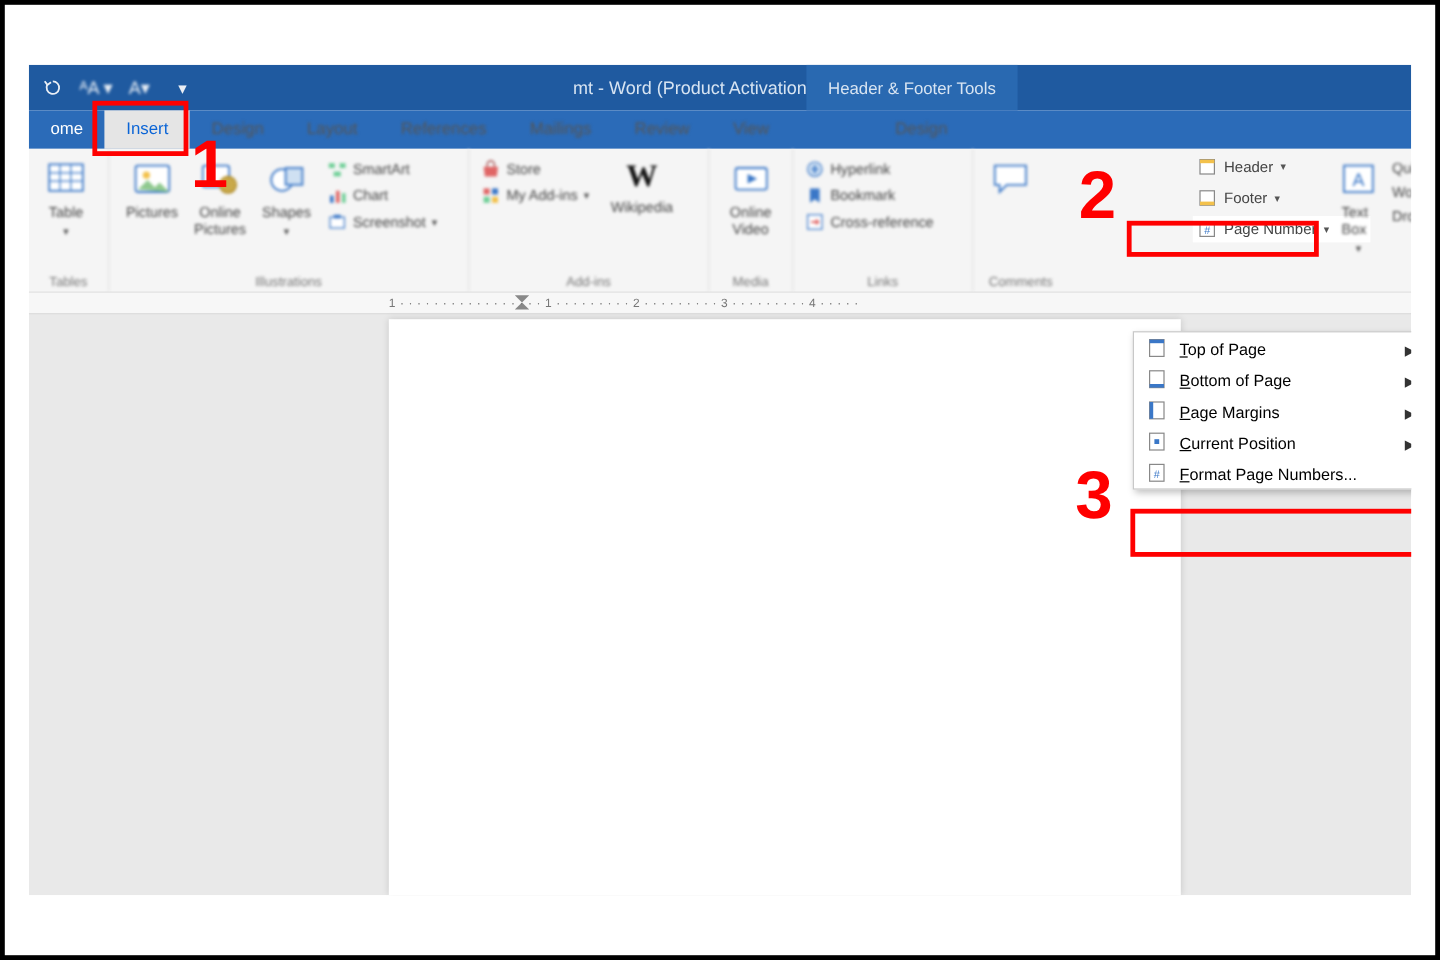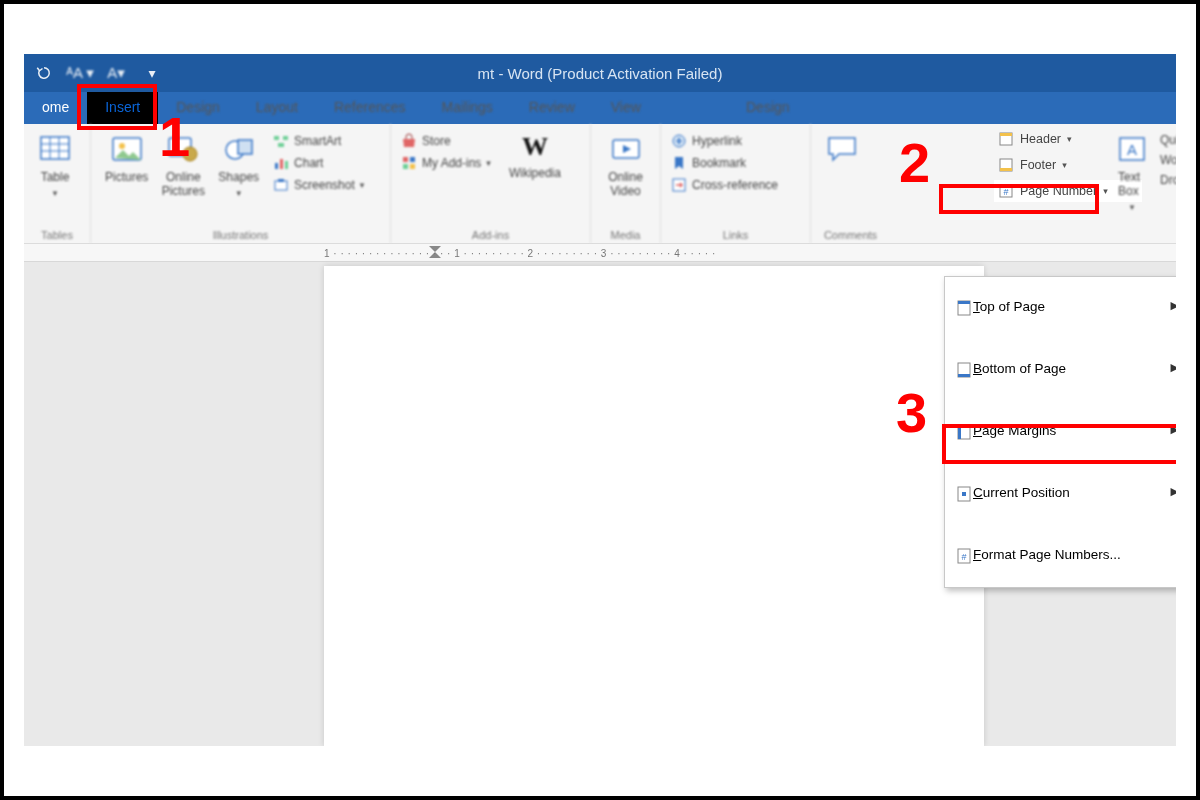--- a/index.html
+++ b/index.html
@@ -10,21 +10,21 @@
   
   .titlebar { height:38px; background:#1f5aa0; display:flex; align-items:center; color:#d7e4f2; position:relative; font-size:14px; }
   .tb-left { display:flex; align-items:center; gap:8px; padding-left:6px; }
   .tb-btn { width:28px; height:28px; display:inline-flex; align-items:center; justify-content:center; opacity:.9; }
   .tb-title { position:absolute; left:0; right:0; text-align:center; font-size:15px; pointer-events:none; }
   .context-tab { position:absolute; top:0; left:648px; height:38px; background:#2969b1; padding:6px 18px; font-size:14px; display:flex; align-items:center; }
 
   
   .tabrow { height:32px; background:#2b6bb8; display:flex; align-items:stretch; color:#fff; font-size:14px; position:relative;text-align:center; }
   .tab { padding:7px 18px; cursor:pointer; }
-  .tab.active { background:#000000; color:#0a64d6; }
+  .tab.active { background:#e5e5e5; color:#0a64d6; }
   .context-design { position:absolute; left:700px; top:0; bottom:0; padding:7px 22px; }
   .tellme { position:absolute; left:832px; top:0; bottom:0; display:flex; align-items:center; gap:6px; color:#f2f2f2; font-size:13px; opacity:.95; }
   .bulb { width:14px; height:14px; border:1px solid #fff; border-radius:50%; position:relative; }
 
   
   .ribbon { height:120px; background:#f5f5f5; border-bottom:1px solid #dcdcdc; display:flex; position:relative; filter:none; }
   .grp { position:relative; padding:4px 8px 18px 8px; }
   .grp + .grp { border-left:1px solid #e1e1e1; }
   .grp-label { position:absolute; bottom:2px; left:0; right:0; text-align:center; font-size:11px; color:#777; }
   .bigbtn { display:inline-flex; flex-direction:column; align-items:center; justify-content:flex-start; padding:4px 6px; font-size:12px; color:#444; gap:4px; }
@@ -45,21 +45,21 @@
   
   .hf-panel { position:absolute; top:0; left:964px; width:160px; padding:4px 6px; display:flex; flex-direction:column; gap:4px; }
   .hf-item { display:flex; align-items:center; gap:6px; font-size:12.5px; color:#444; padding:3px 4px; }
   .hf-item .mi { width:16px; height:16px; }
 
   
   .right-panel { position:absolute; top:0; left:1084px; width:120px; padding:4px; display:flex; gap:6px; }
 
   
   .menu { position:absolute; left:920px; top:222px; width:246px; background:#fff; border:1px solid #c8c8c8; box-shadow:2px 3px 6px rgba(0,0,0,.25); font-size:13.5px; z-index:20; }
-  .menu-item { display:flex; align-items:flex-start; padding:22px 10px; position:relative; }
+  .menu-item { display:flex; align-items:flex-end; padding:4px 10px; gap:10px; position:relative; }
   .menu-item:hover, .menu-item.hover { background:#d8e3f0; }
   .menu-item .mi { width:18px; height:18px; flex:none; }
   .menu-item .lab u { text-decoration:underline; }
   .menu-item .arrow { position:absolute; right:10px; font-size:11px; color:#333; }
 
   
   .callout-ring { position:absolute; border:4px solid #ff0000; z-index:30; pointer-events:none; }
   .callout-num { position:absolute; font-size:56px; font-weight:700; color:#ff0000; z-index:31; pointer-events:none; font-family:Arial,sans-serif; }
   svg { display:block; }
 </style>
@@ -75,20 +75,21 @@
         <svg viewBox="0 0 24 24" width="18" height="18">
               <path d="M12 5a7 7 0 1 1-6.3 4" fill="none" stroke="#fff" stroke-width="2"></path>
               <path d="M3 5l3 4 4-3" fill="none" stroke="#fff" stroke-width="2"></path>
             </svg>
       </span>
       <span class="tb-btn blur" style="color:#fff;font-size:15px;">ᴬA ▾</span>
       <span class="tb-btn blur" style="color:#fff;font-size:15px;">A▾</span>
       <span class="tb-btn" style="color:#fff;">▾</span>
     </div>
     <div class="tb-title">mt - Word (Product Activation Failed)</div>
+    <div class="context-tab">Header &amp; Footer Tools</div>
   </div>
 
   <div class="tabrow">
     <div class="tab">ome</div>
     <div class="tab active">Insert</div>
     <div class="tab blur">Design</div>
     <div class="tab blur">Layout</div>
     <div class="tab blur">References</div>
     <div class="tab blur">Mailings</div>
     <div class="tab blur">Review</div>

